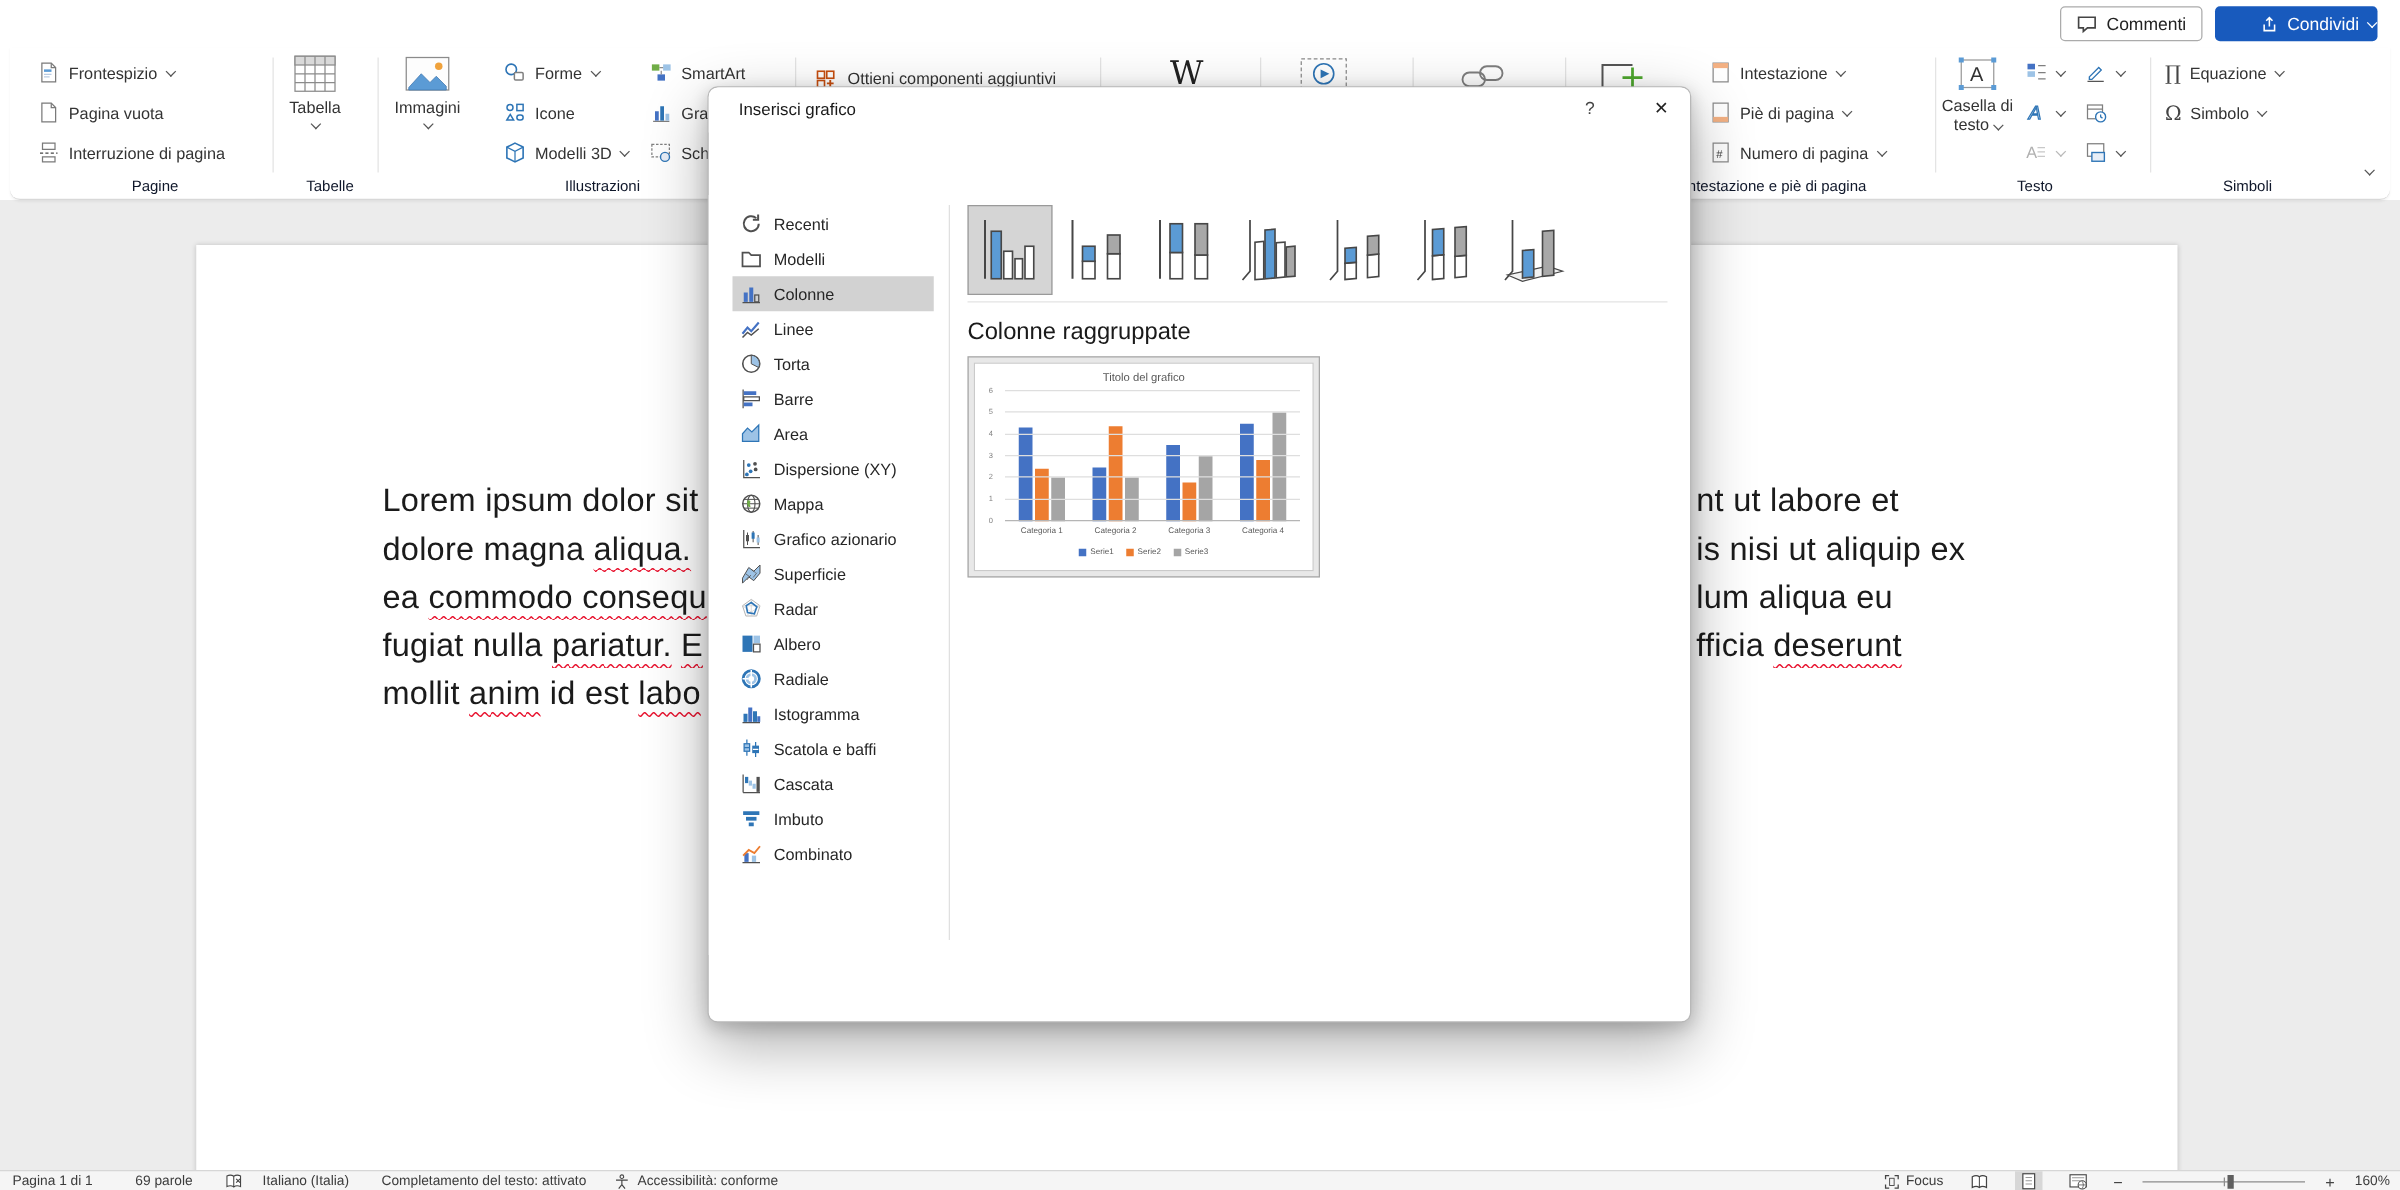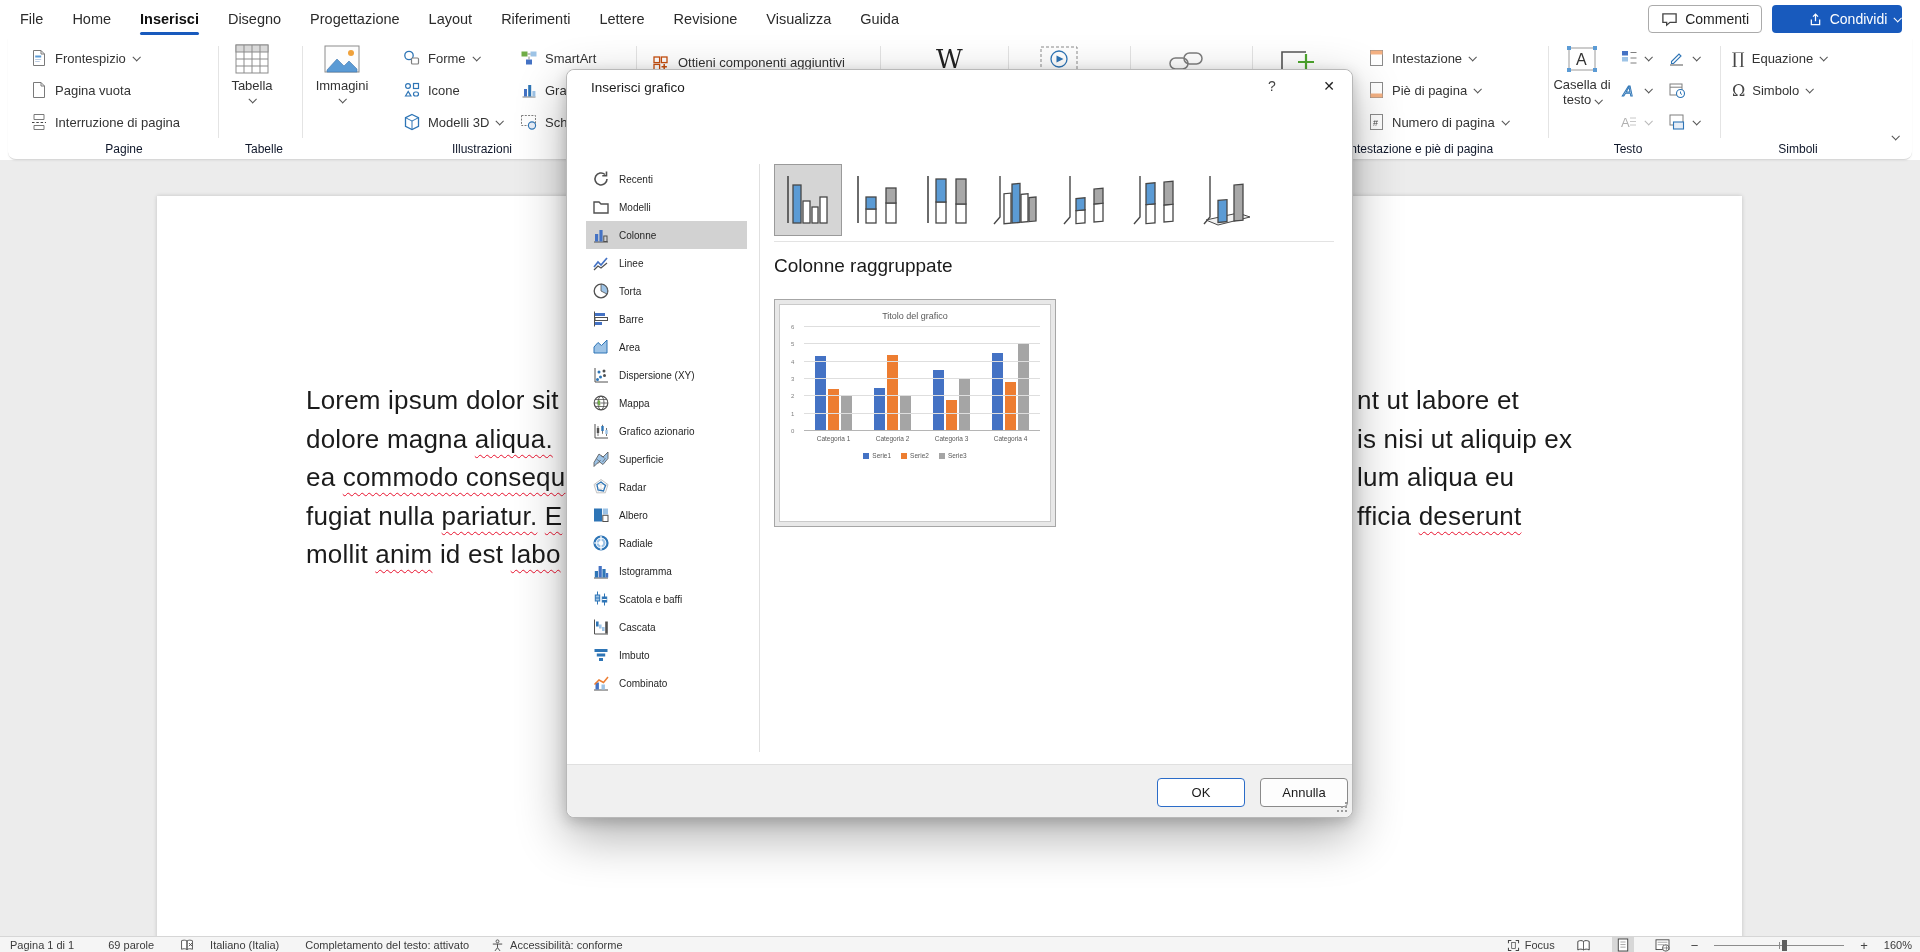--- a/index.html
+++ b/index.html
@@ -48,31 +48,31 @@
     box-shadow:0 18px 50px rgba(0,0,0,.32), 0 4px 14px rgba(0,0,0,.18); }
   .dlg-titlebar { position:absolute; top:0; left:0; right:0; height:36px; border-radius:8px 8px 0 0; background:#fff; }
   .dlg-title { position:absolute; left:24px; top:0; line-height:36px; font-size:13.5px; color:#1a1a1a; }
   .dlg-help { position:absolute; left:694px; top:8px; width:22px; text-align:center; font-size:14px; color:#444; background:none; border:none; }
   .dlg-close { position:absolute; left:750px; top:8px; width:24px; text-align:center; font-size:14px; color:#222; background:none; border:none; }
   .dlg-tabstrip { position:absolute; top:36px; left:0; right:0; height:50px; background:#f0f0f0; }
   .dlg-tab { position:absolute; left:22px; top:20px; padding:2px 6px; font-size:12px; color:#1a1a1a;
     border:1px dotted #767676; background:#f5f5f5; }
   .dlg-body { position:absolute; top:86px; bottom:53px; left:0; right:0; background:#fff; }
   .cat-list { position:absolute; left:19px; top:9px; width:161px; list-style:none; }
-  .cat-row { height:28px; display:flex; align-items:center; gap:9px; padding-left:6px; font-size:10px; color:#262626; }
+  .cat-row { height:28px; display:flex; align-items:center; gap:9px; padding-left:6px; font-size:13px; color:#262626; }
   .cat-row.selected { background:#d2d2d2; }
   .cat-ic { width:18px; height:18px; flex:0 0 18px; }
   .v-divider { position:absolute; left:192px; top:8px; bottom:12px; width:1px; background:#e0e0e0; }
   .dlg-right { position:absolute; left:207px; top:8px; right:10px; }
   .thumb-row { display:flex; gap:2px; }
   .thumb { width:68px; height:72px; display:flex; align-items:center; justify-content:center; border:1px solid transparent; }
   .thumb.selected { background:#d5d5d5; border-color:#9a9a9a; }
   .thumb-underline { margin-top:5px; height:1px; width:560px; background:#e3e3e3; }
   .subtype-heading { margin-top:13px; font-size:19px; font-weight:400; color:#1a1a1a; }
-  .chart-frame { margin-top:22px; width:282px; height:228px; border:1px solid #a6a6a6; background:#e8e8e8; padding:4px; }
+  .chart-frame { margin-top:8px; width:282px; height:177px; border:1px solid #a6a6a6; background:#e8e8e8; padding:4px; }
   .chart { position:relative; width:100%; height:100%; background:#fff; border:1px solid #cacaca; }
   .chart-title { position:absolute; top:6px; left:0; right:0; text-align:center; font-size:9px; color:#595959; }
   .chart-plot { position:absolute; left:24px; right:10px; top:22px; height:104px; }
   .gridline { position:absolute; left:0; right:0; height:1px; background:#dedede; }
   .gridline.axis0 { background:#b5b5b5; }
   .ytick { position:absolute; left:-13px; font-size:6px; color:#7f7f7f; transform:translateY(3px); }
   .chart-groups { position:absolute; inset:0; display:flex; }
   .chart-group { width:25%; height:100%; display:flex; align-items:flex-end; justify-content:center; gap:2px; }
   .bar { width:11px; }
   .chart-xlabels { position:absolute; left:24px; right:10px; top:130px; display:flex; }
@@ -98,33 +98,20 @@
   .sb-viewbtn.active { background:#d7d7d7; }
   .zoom-track { position:relative; width:130px; height:1px; background:#8c8c8c; }
   .zoom-mid { position:absolute; left:50%; top:-3px; width:1px; height:7px; background:#8c8c8c; }
   .zoom-thumb { position:absolute; left:52%; top:-5px; width:5px; height:11px; background:#5f5f5f; }
   .zoom-minus,.zoom-plus { font-size:13px; color:#444; }
 </style>
 </head>
 <body>
 
 <div class="menubar">
-  <div class="menu-items" id="menu-items">
-      <span class="menu-item">File</span>
-      <span class="menu-item">Home</span>
-      <span class="menu-item active">Inserisci</span>
-      <span class="menu-item">Disegno</span>
-      <span class="menu-item">Progettazione</span>
-      <span class="menu-item">Layout</span>
-      <span class="menu-item">Riferimenti</span>
-      <span class="menu-item">Lettere</span>
-      <span class="menu-item">Revisione</span>
-      <span class="menu-item">Visualizza</span>
-      <span class="menu-item">Guida</span>
-    </div>
   <button class="btn-comments">
     <span>
       <svg width="17" height="16" viewBox="0 0 18 16">
           <path d="M2 2.5h14v9H9.5l-3.5 3v-3H2z" fill="none" stroke="#444" stroke-width="1.4"></path>
         </svg>
     </span>
     <span>Commenti</span>
   </button>
   <button class="btn-share">
     <span>
@@ -743,36 +730,20 @@
               </span>
               <span class="legend-item">
                 <span class="legend-sw" style="background: rgb(165, 165, 165);"></span>
                 <span>Serie3</span>
               </span>
             </div>
         </div>
       </div>
     </div>
   </div>
-  <div class="dlg-footer">
-    <button class="btn-ok">OK</button>
-    <button class="btn-cancel">Annulla</button>
-    <span class="grip">
-      <svg width="12" height="12" viewBox="0 0 12 12">
-          <g fill="#9a9a9a">
-            <rect x="9" y="1" width="2" height="2"></rect>
-            <rect x="9" y="5" width="2" height="2"></rect>
-            <rect x="5" y="5" width="2" height="2"></rect>
-            <rect x="9" y="9" width="2" height="2"></rect>
-            <rect x="5" y="9" width="2" height="2"></rect>
-            <rect x="1" y="9" width="2" height="2"></rect>
-          </g>
-        </svg>
-    </span>
-  </div>
 </div>
 
 <div class="statusbar">
   <div class="sb-left">
     <span class="sb-item">Pagina 1 di 1</span>
     <span class="sb-item" style="margin-left:34px;">69 parole</span>
     <span class="sb-item" style="margin-left:26px;">
       <svg width="14" height="14" viewBox="0 0 18 16">
           <path d="M2 2.5c2.2-1 5-1 7 .3v11c-2-1.3-4.8-1.3-7-.3zM16 2.5c-2.2-1-5-1-7 .3v11c2-1.3 4.8-1.3 7-.3z" fill="#fff" stroke="#444" stroke-width="1.1"></path>
           <path d="M11.5 5.5l4 4M15.5 5.5l-4 4" stroke="#444" stroke-width="1.2"></path>

